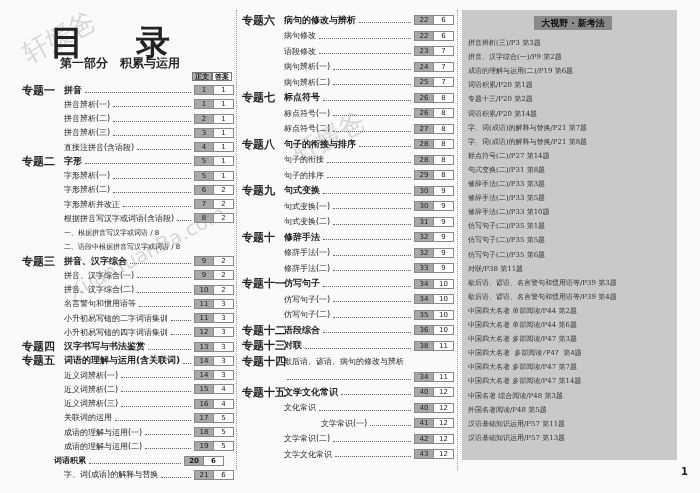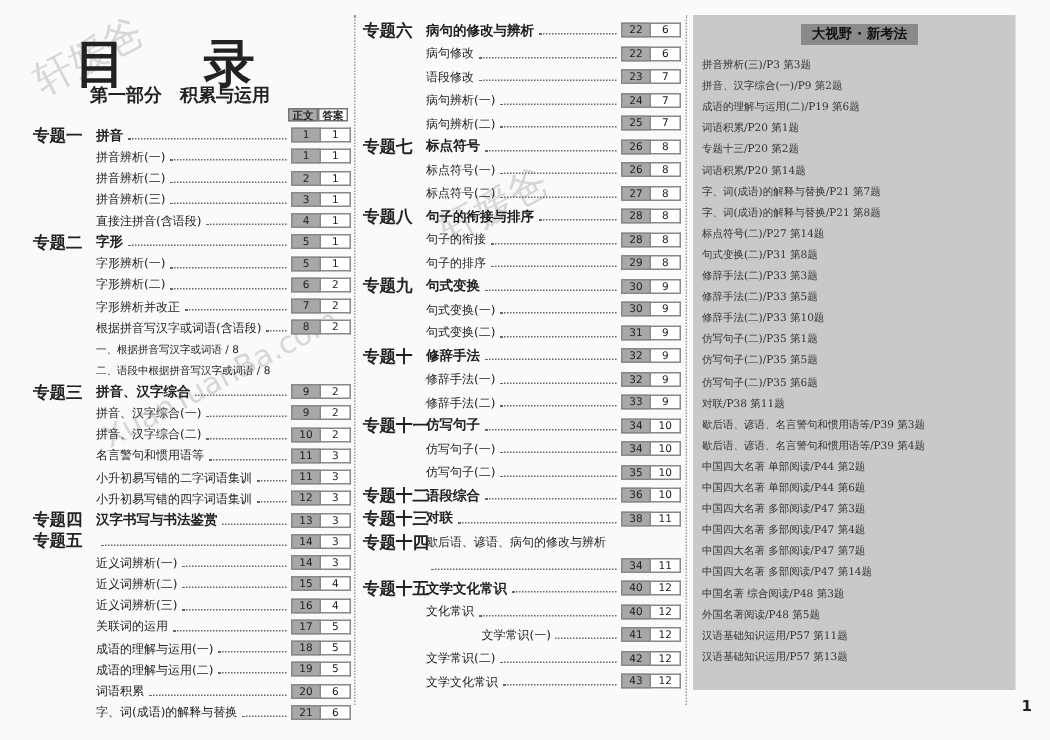--- a/index.html
+++ b/index.html
@@ -170,20 +170,21 @@
     </div>
     <div class="row main" style="left: 22px; top: 340.5px; width: 212px;">
       <span class="topic">专题四</span>
       <span class="label" style="flex: 0 0 auto;">汉字书写与书法鉴赏</span>
       <span class="dots"></span>
       <span class="pg">13</span>
       <span class="ans">3</span>
     </div>
     <div class="row main" style="left: 22px; top: 354.75px; width: 212px;">
       <span class="topic">专题五</span>
+      <span class="label" style="flex: 0 0 auto;">词语的理解与运用(含关联词)</span>
       <span class="dots"></span>
       <span class="pg">14</span>
       <span class="ans">3</span>
     </div>
     <div class="row sub" style="left: 22px; top: 369px; width: 212px;">
       <span class="topic" style="visibility: hidden;"></span>
       <span class="label" style="flex: 0 0 auto;">近义词辨析(一)</span>
       <span class="dots"></span>
       <span class="pg">14</span>
       <span class="ans">3</span>
@@ -216,21 +217,21 @@
       <span class="pg">18</span>
       <span class="ans">5</span>
     </div>
     <div class="row sub" style="left: 22px; top: 440.25px; width: 212px;">
       <span class="topic" style="visibility: hidden;"></span>
       <span class="label" style="flex: 0 0 auto;">成语的理解与运用(二)</span>
       <span class="dots"></span>
       <span class="pg">19</span>
       <span class="ans">5</span>
     </div>
-    <div class="row sub" style="left: 22px; top: 454.5px; width: 212px;">
+    <div class="row sub" style="left: 12px; top: 454.5px; width: 212px; font-weight: bold;">
       <span class="topic" style="visibility: hidden;"></span>
       <span class="label" style="flex: 0 0 auto;">词语积累</span>
       <span class="dots"></span>
       <span class="pg">20</span>
       <span class="ans">6</span>
     </div>
     <div class="row sub" style="left: 22px; top: 468.75px; width: 212px;">
       <span class="topic" style="visibility: hidden;"></span>
       <span class="label" style="flex: 0 0 auto;">字、词(成语)的解释与替换</span>
       <span class="dots"></span>
@@ -460,21 +461,21 @@
       <div class="ref" style="top: 197.2px;">修辞手法(二)/P33 第10题</div>
       <div class="ref" style="top: 211.3px;">仿写句子(二)/P35 第1题</div>
       <div class="ref" style="top: 225.4px;">仿写句子(二)/P35 第5题</div>
       <div class="ref" style="top: 239.5px;">仿写句子(二)/P35 第6题</div>
       <div class="ref" style="top: 253.6px;">对联/P38 第11题</div>
       <div class="ref" style="top: 267.7px;">歇后语、谚语、名言警句和惯用语等/P39 第3题</div>
       <div class="ref" style="top: 281.8px; text-align: center;">歇后语、谚语、名言警句和惯用语等/P39 第4题</div>
       <div class="ref" style="top: 295.9px;">中国四大名著 单部阅读/P44 第2题</div>
       <div class="ref" style="top: 310px;">中国四大名著 单部阅读/P44 第6题</div>
       <div class="ref" style="top: 324.1px;">中国四大名著 多部阅读/P47 第3题</div>
-      <div class="ref" style="top: 338.2px;">中国四大名著 多部阅读/P47 第4题</div>
+      <div class="ref" style="top: 338.2px; font-family: Liberation Mono, monospace;">中国四大名著 多部阅读/P47 第4题</div>
       <div class="ref" style="top: 352.3px;">中国四大名著 多部阅读/P47 第7题</div>
       <div class="ref" style="top: 366.4px;">中国四大名著 多部阅读/P47 第14题</div>
       <div class="ref" style="top: 380.5px;">中国名著 综合阅读/P48 第3题</div>
       <div class="ref" style="top: 394.6px;">外国名著阅读/P48 第5题</div>
       <div class="ref" style="top: 408.7px;">汉语基础知识运用/P57 第11题</div>
       <div class="ref" style="top: 422.8px;">汉语基础知识运用/P57 第13题</div>
     </div>
 </div>
 
 <div class="pagenum">1</div>

